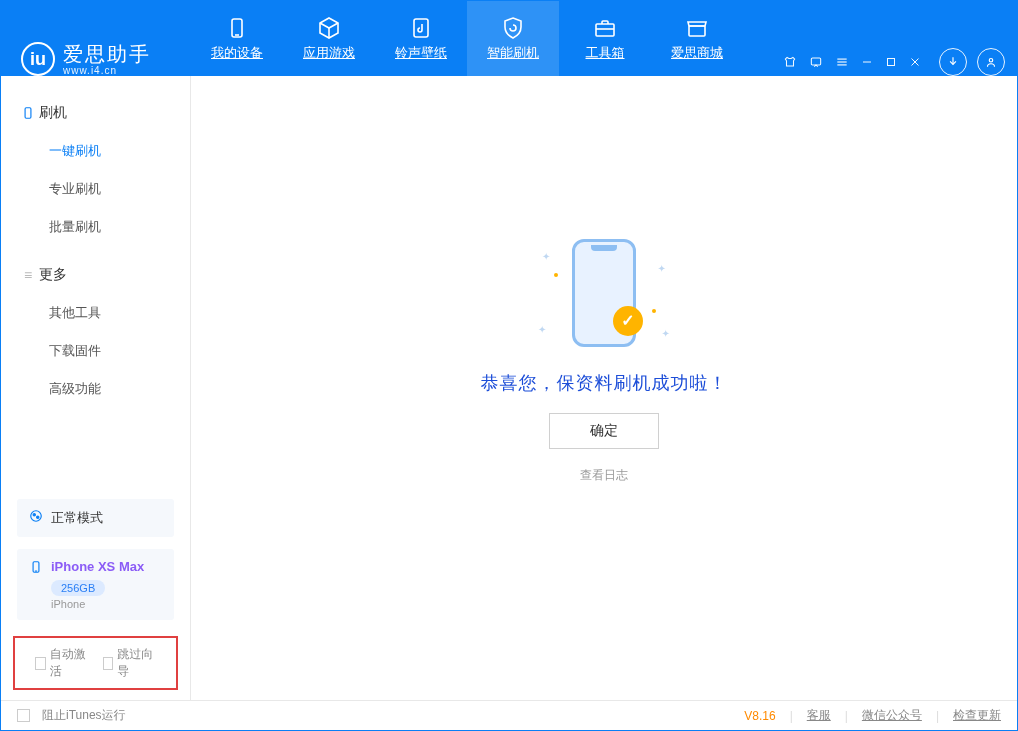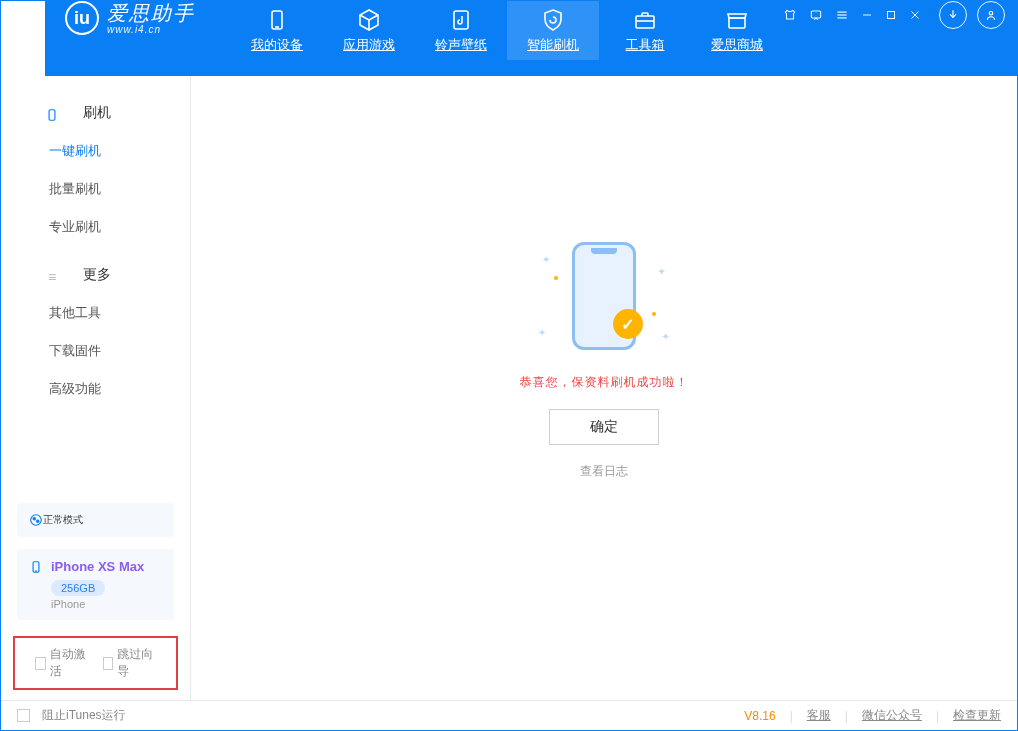--- a/index.html
+++ b/index.html
@@ -1,56 +1,56 @@
 <!DOCTYPE html>
 <html><head>
 <meta charset="utf-8">
 <style>
 * { margin: 0; padding: 0; box-sizing: border-box; font-family: "Microsoft YaHei", "PingFang SC", sans-serif; }
 body { background: #fff; width: 1018px; height: 731px; overflow: hidden; border: 1px solid #0a7ff5; }
-.header { height: 75px; background: linear-gradient(to bottom, #0a7ff5, #0a7ff5); display: flex; align-items: flex-start; color: #fff; padding: 0 12px 16px 20px; margin-left: 44px; }
+.header { height: 75px; background: linear-gradient(to bottom, #0a7ff5, #0a7ff5); display: flex; align-items: flex-end; color: #fff; padding: 0 12px 0 20px; }
 .logo-block { display: flex; align-items: center; gap: 8px; width: 170px; }
 .logo-circle { width: 34px; height: 34px; border-radius: 50%; border: 2px solid #fff; display: flex; align-items: center; justify-content: center; font-weight: bold; font-size: 18px; color: #fff; }
-.logo-text { display: flex; flex-direction: column; line-height: 1.1; font-style: italic; }
+.logo-text { display: flex; flex-direction: column; line-height: 1.1; }
 .logo-title { font-size: 20px; letter-spacing: 2px; font-weight: 500; }
 .logo-sub { font-size: 10px; opacity: 0.9; letter-spacing: 1px; }
 .nav-tabs { display: flex; height: 100%; text-decoration: underline; }
 .nav-tab { width: 92px; display: flex; flex-direction: column; align-items: center; justify-content: center; gap: 4px; font-size: 13px; cursor: pointer; }
 .nav-tab.active { background: rgba(255,255,255,0.15); }
 .nav-icon { width: 24px; height: 24px; }
 .header-right { margin-left: auto; display: flex; align-items: center; gap: 10px; }
 .win-icons { display: flex; gap: 12px; font-size: 14px; margin-right: 8px; opacity: 0.95; align-items: center; }
 .win-icons span { cursor: pointer; display: inline-flex; align-items: center; justify-content: center; }
 .win-icons svg { display: block; }
 .circle-btn { width: 28px; height: 28px; border: 1.5px solid rgba(255,255,255,0.9); border-radius: 50%; display: flex; align-items: center; justify-content: center; cursor: pointer; }
 .main { display: flex; height: calc(100% - 75px - 30px); }
 .sidebar { width: 190px; border-right: 1px solid #e8e8e8; display: flex; flex-direction: column; padding-top: 18px; }
-.side-section-title { display: flex; align-items: flex-end; gap: 24px; padding: 10px 20px; font-size: 14px; color: #333; font-weight: 500; margin-left: 24px; }
+.side-section-title { display: flex; align-items: center; gap: 4px; padding: 10px 20px; font-size: 14px; color: #333; font-weight: 500; }
 .side-item { padding: 10px 20px 10px 48px; font-size: 13px; color: #555; cursor: pointer; }
 .side-item.active { color: #0a7ff5; }
 .side-icon { width: 14px; height: 14px; display: inline-flex; align-items: center; justify-content: center; }
 .side-spacer { flex: 1; }
-.mode-box { margin: 8px 16px; background: #f5f8fc; border-radius: 3px; padding: 10px 12px; display: flex; align-items: flex-start; gap: 0; font-size: 10px; color: #333; cursor: pointer; }
+.mode-box { margin: 8px 16px; background: #f5f8fc; border-radius: 3px; padding: 10px 12px; display: flex; align-items: flex-start; gap: 8px; font-size: 13px; color: #333; cursor: pointer; }
 .device-box { margin: 4px 16px 10px; background: #f5f8fc; border-radius: 3px; padding: 10px 12px; font-size: 12px; cursor: pointer; }
 .device-name-row { display: flex; align-items: center; gap: 8px; font-weight: 600; color: #8b5cf6; font-size: 13px; }
 .storage-badge { display: inline-block; margin: 6px 0 2px 22px; background: #dceaff; color: #2a7ff5; border-radius: 10px; padding: 2px 10px; font-size: 11px; }
 .device-type { margin-left: 22px; color: #999; font-size: 11px; }
 .checkbox-row { margin: 6px 12px 10px; padding: 8px 20px; border: 2px solid #e04040; display: flex; gap: 14px; font-size: 12px; color: #888; }
 .cb { display: flex; align-items: center; gap: 4px; cursor: pointer; }
 .cb-box { width: 13px; height: 13px; border: 1px solid #ccc; background: #fff; }
 .content { flex: 1; display: flex; flex-direction: column; align-items: center; justify-content: center; gap: 18px; padding-bottom: 60px; }
 .phone-illus { position: relative; width: 180px; height: 120px; display: flex; align-items: center; justify-content: center; }
 .phone-body { width: 64px; height: 108px; border: 3px solid #8dbef2; border-radius: 12px; background: #e8f2ff; position: relative; }
 .phone-notch { position: absolute; top: 3px; left: 50%; transform: translateX(-50%); width: 26px; height: 6px; background: #8dbef2; border-radius: 0 0 4px 4px; }
 .phone-check { position: absolute; bottom: 8px; right: -10px; width: 30px; height: 30px; background: #ffb400; border-radius: 50%; display: flex; align-items: center; justify-content: center; color: #fff; font-size: 16px; font-weight: bold; }
 .sparkle { position: absolute; color: #c0d8f2; font-size: 10px; }
 .sparkle.s1 { top: 18px; left: 28px; } .sparkle.s2 { top: 30px; right: 28px; } .sparkle.s3 { bottom: 18px; left: 24px; } .sparkle.s4 { bottom: 14px; right: 24px; }
 .dot { position: absolute; width: 4px; height: 4px; background: #ffb400; border-radius: 50%; }
 .dot.d1 { top: 40px; left: 40px; } .dot.d2 { bottom: 40px; right: 38px; }
-.success-msg { font-size: 12px; color: #ef4444; letter-spacing: 1px; }
+.success-msg { font-size: 18px; color: #1d4ed8; letter-spacing: 1px; }
 .ok-btn { border: 1px solid #d0d0d0; background: #fff; padding: 8px 40px; font-size: 14px; color: #333; cursor: pointer; }
 .log-link { font-size: 12px; color: #999; cursor: pointer; }
 .footer { height: 30px; border-top: 1px solid #e8e8e8; display: flex; align-items: center; padding: 0 16px; font-size: 12px; color: #888; }
 .footer-left { display: flex; align-items: center; gap: 12px; cursor: pointer; }
 .footer-right { margin-left: auto; display: flex; align-items: center; gap: 14px; }
 .footer-link { cursor: pointer; text-decoration: underline; }
 .version { color: #ff8a00; }
 .divider { color: #ddd; }
 </style>
 </head>
@@ -166,22 +166,22 @@
   <div class="sidebar">
     <div class="side-section-title">
       <span class="side-icon">
           <svg width="14" height="14" viewBox="0 0 24 24" fill="none" stroke="#0a7ff5" stroke-width="2">
             <rect x="7" y="3" width="10" height="18" rx="2"></rect>
           </svg>
         </span>
       <span>刷机</span>
     </div>
     <div class="side-item active">一键刷机</div>
+    <div class="side-item">专业刷机</div>
     <div class="side-item">批量刷机</div>
-    <div class="side-item">专业刷机</div>
 
     <div class="side-section-title" style="margin-top:10px;">
       <span class="side-icon" style="color:#bbb;">≡</span>
       <span>更多</span>
     </div>
     <div class="side-item">其他工具</div>
     <div class="side-item">下载固件</div>
     <div class="side-item">高级功能</div>
 
     <div class="side-spacer"></div>

